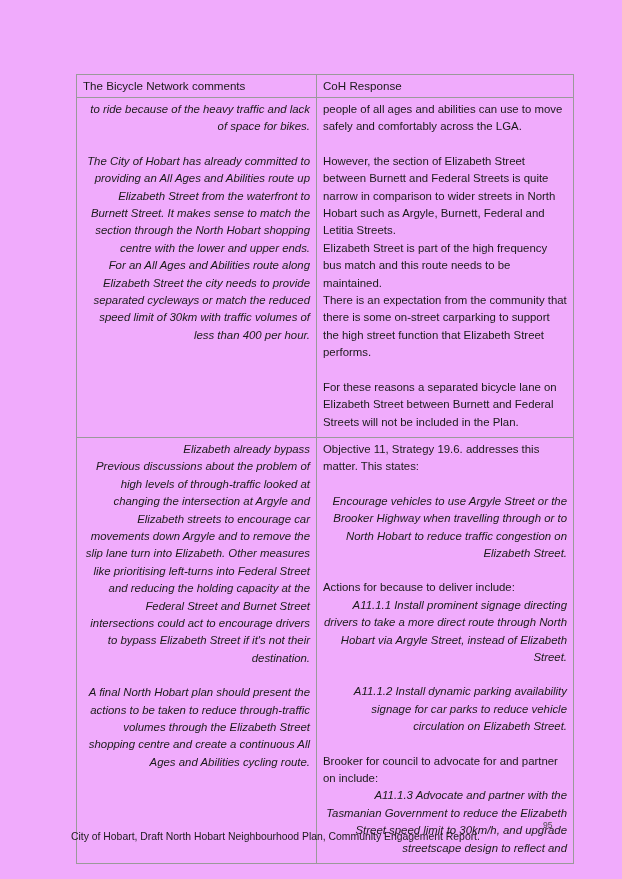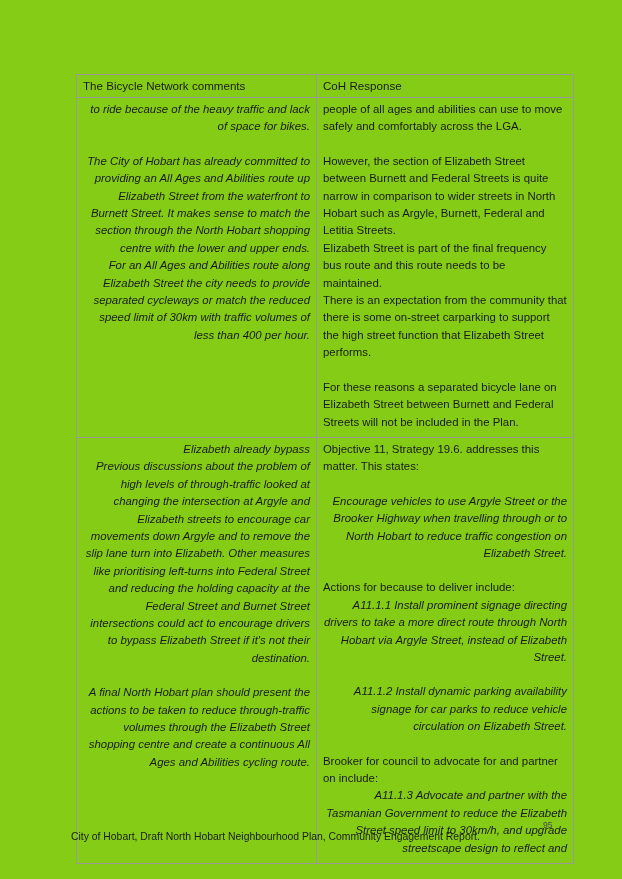--- a/index.html
+++ b/index.html
@@ -14,21 +14,21 @@
     font-family: "Liberation Sans", sans-serif;
     color: #1a1a1a;
     overflow: hidden;
   }
 
   .page {
     position: absolute;
     left: 0; top: 0;
     width: 622px;
     height: 879px;
-    background: #84cc16;
+    background: #f0abfc;
   }
 
   
   .comments-table {
     position: absolute;
     left: 76px;
     top: 74px;
     width: 471px;
     border-collapse: collapse;
     table-layout: fixed;
@@ -111,21 +111,21 @@
 
       <tr>
         <td class="col-left cell">
           <p class="ital">to ride because of the heavy traffic and lack of space for bikes.</p>
           <p class="ital gap">The City of Hobart has already committed to providing an All Ages and Abilities route up Elizabeth Street from the waterfront to Burnett Street. It makes sense to match the section through the North Hobart shopping centre with the lower and upper ends.</p>
           <p class="ital">For an All Ages and Abilities route along Elizabeth Street the city needs to provide separated cycleways or match the reduced speed limit of 30km with traffic volumes of less than 400 per hour.</p>
         </td>
         <td class="col-right cell">
           <p class="upright">people of all ages and abilities can use to move safely and comfortably across the LGA.</p>
           <p class="upright gap">However, the section of Elizabeth Street between Burnett and Federal Streets is quite narrow in comparison to wider streets in North Hobart such as Argyle, Burnett, Federal and Letitia Streets.</p>
-          <p class="upright">Elizabeth Street is part of the final frequency bus route and this route needs to be maintained.</p>
+          <p class="upright">Elizabeth Street is part of the high frequency bus match and this route needs to be maintained.</p>
           <p class="upright">There is an expectation from the community that there is some on-street carparking to support the high street function that Elizabeth Street performs.</p>
           <p class="upright gap">For these reasons a separated bicycle lane on Elizabeth Street between Burnett and Federal Streets will not be included in the Plan.</p>
         </td>
       </tr>
 
       <tr>
         <td class="col-left cell">
           <p class="ital">Elizabeth already bypass</p>
           <p class="ital">Previous discussions about the problem of high levels of through-traffic looked at changing the intersection at Argyle and Elizabeth streets to encourage car movements down Argyle and to remove the slip lane turn into Elizabeth. Other measures like prioritising left-turns into Federal Street and reducing the holding capacity at the Federal Street and Burnet Street intersections could act to encourage drivers to bypass Elizabeth Street if it's not their destination.</p>
           <p class="ital gap">A final North Hobart plan should present the actions to be taken to reduce through-traffic volumes through the Elizabeth Street shopping centre and create a continuous All Ages and Abilities cycling route.</p>

